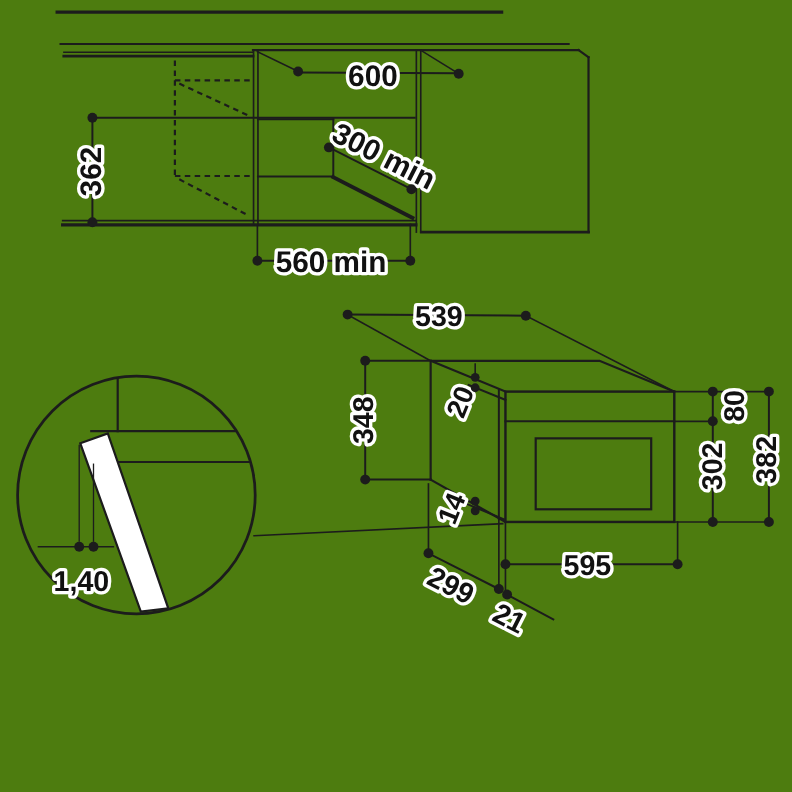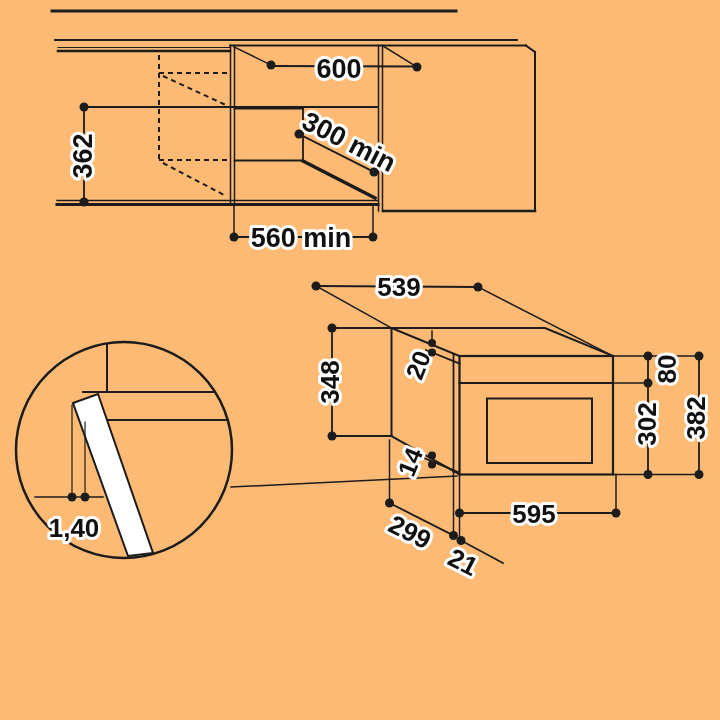--- a/index.html
+++ b/index.html
@@ -1,16 +1,16 @@
 <!DOCTYPE html>
 <html><head>
 <meta charset="utf-8">
 <style>
   html,body{margin:0;padding:0;background:#fff;}
-  #canvas{width:720px;height:720px;background:#fdba74;position:relative;overflow:hidden;}
+  #canvas{width:720px;height:720px;background:#4d7c0f;position:relative;overflow:hidden;}
   svg{display:block;}
   .ln{stroke:#1c1c1c;fill:none;stroke-linecap:square;}
   .dash{stroke:#1c1c1c;fill:none;stroke-dasharray:5 4;}
   .dot{fill:#1c1c1c;stroke:none;}
   .lbl{font-family:"Liberation Sans",sans-serif;font-weight:700;fill:#111111;
        stroke:#ffffff;stroke-width:6px;paint-order:stroke;stroke-linejoin:round;
        text-anchor:middle;}
   .s27{font-size:27px;}
   .s26{font-size:26px;}
   .s25{font-size:25px;}

